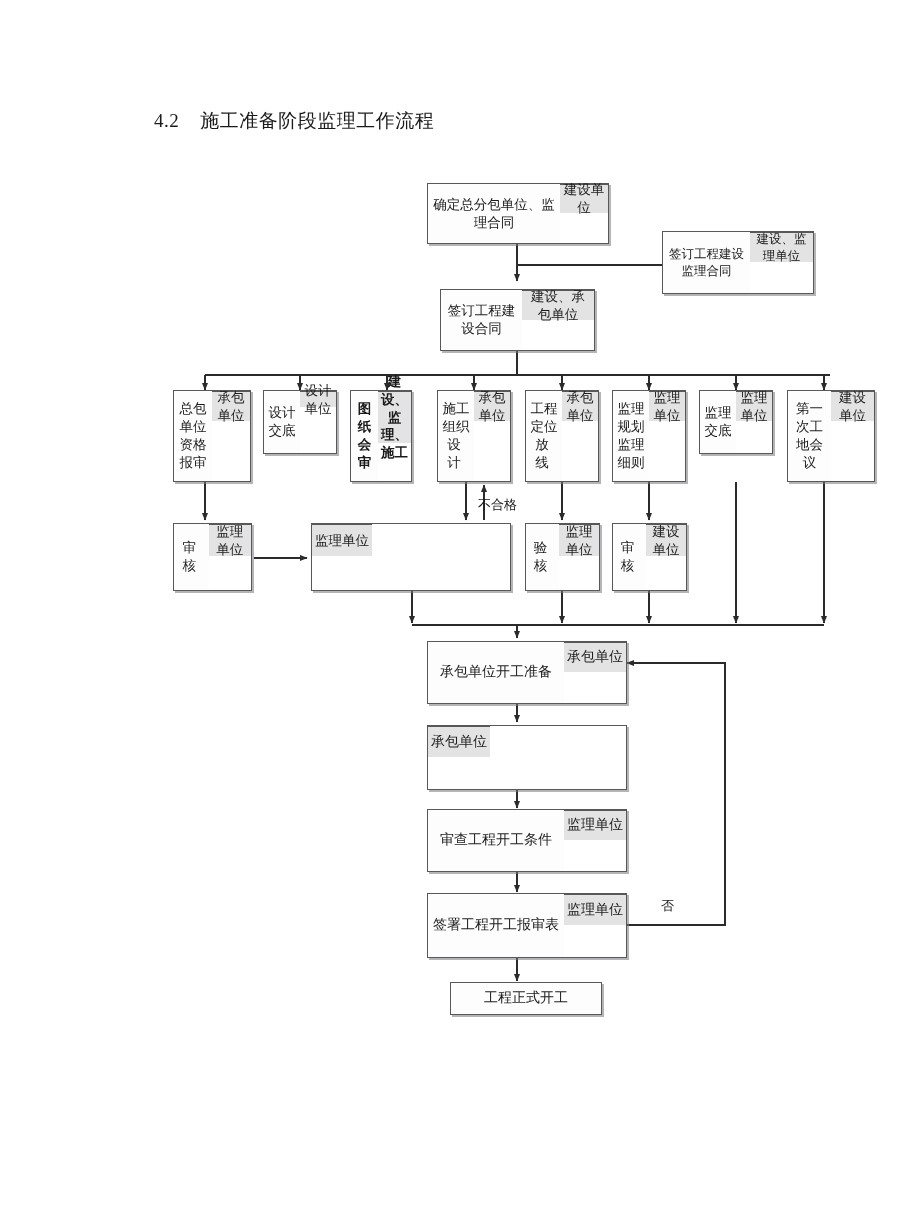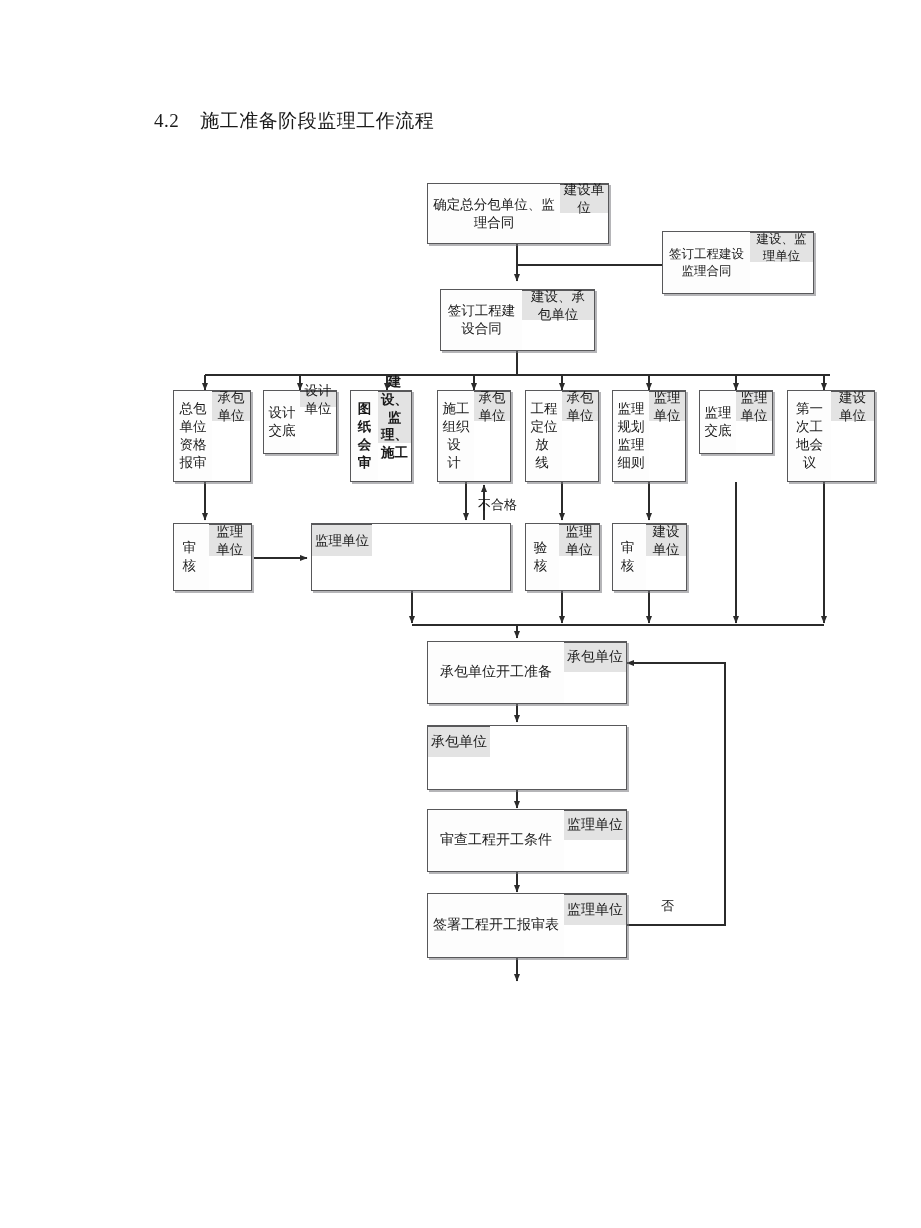--- a/index.html
+++ b/index.html
@@ -243,17 +243,20 @@
   <div class="node" style="left:427px;top:809px;width:200px;height:63px;">
     <div class="head t14">审查工程开工条件</div>
     <div class="actor t14" style="height:30px;">监理单位</div>
   </div>
 
   <div class="node" style="left:427px;top:893px;width:200px;height:65px;">
     <div class="head t14">签署工程开工报审表</div>
     <div class="actor t14" style="height:31px;">监理单位</div>
   </div>
 
+  <div class="node single" style="left:450px;top:982px;width:152px;height:33px;">
+    <div class="head t14">工程正式开工</div>
+  </div>
 
   <div class="elabel" style="left:478px;top:496px;">不合格</div>
   <div class="elabel" style="left:661px;top:897px;">否</div>
 
 </div>
 
 </body></html>

